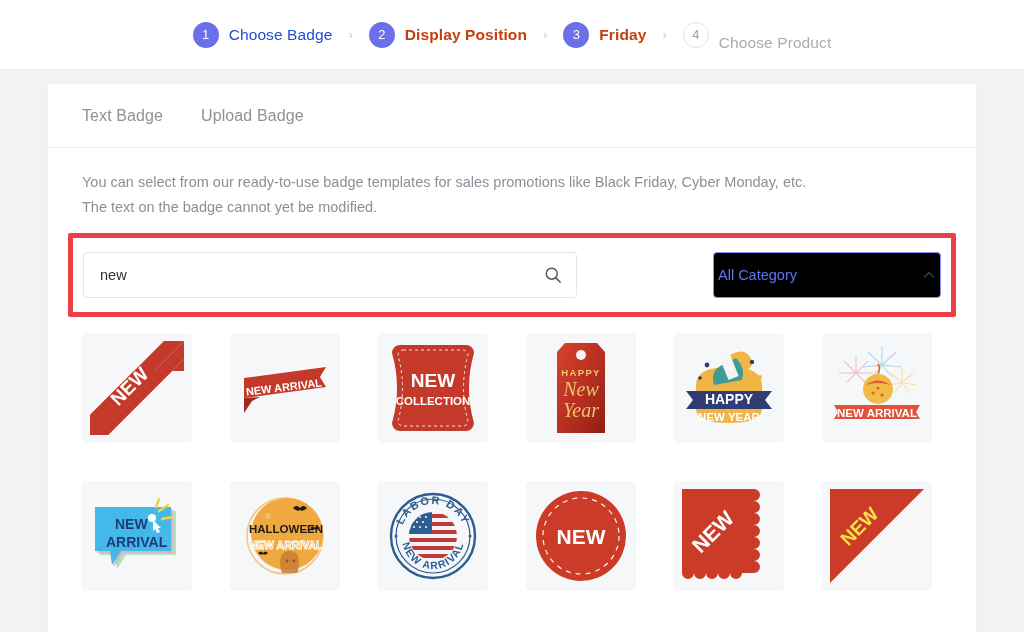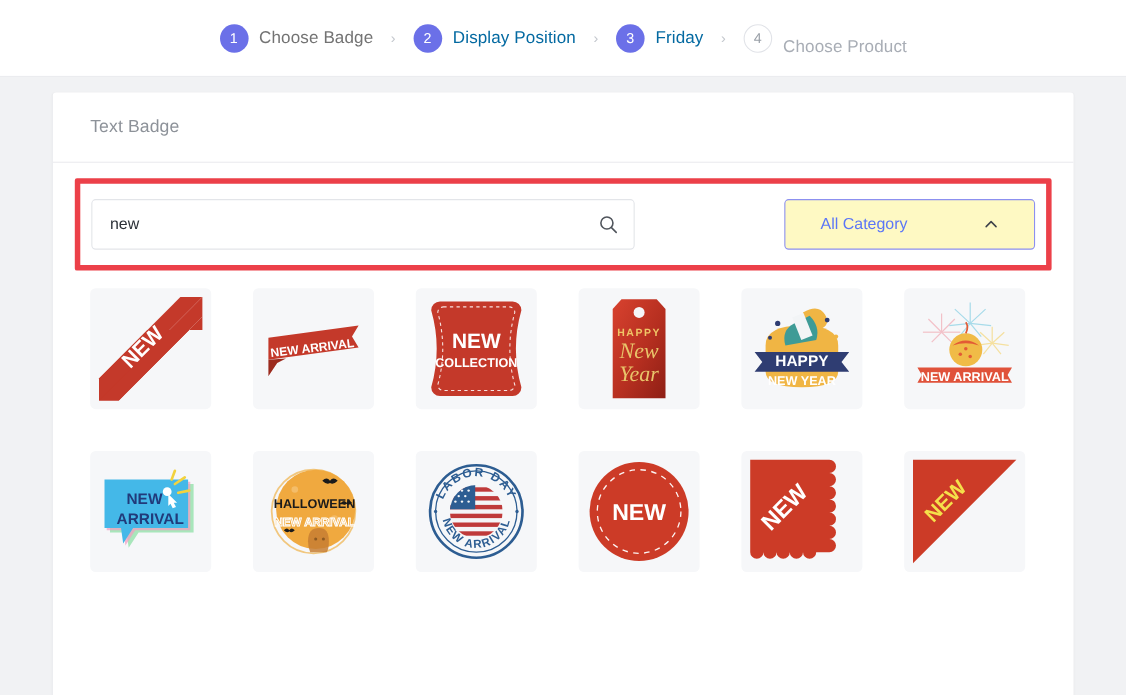--- a/index.html
+++ b/index.html
@@ -37,22 +37,22 @@
   .step.inactive .step-circle {
     background: #ffffff;
     color: #9aa0a8;
     border: 1px solid #e1e3e8;
   }
   .step-label {
     margin-left: 10px;
     font-size: 15.5px;
     letter-spacing: .1px;
   }
-  .step.current .step-label { color: #737373; font-weight: 400; }
-  .step.done .step-label { color: #0369a1; font-weight: 400; }
+  .step.current .step-label { color: #1d4ed8; font-weight: 400; }
+  .step.done .step-label { color: #c2410c; font-weight: 700; }
   .step.inactive .step-label { color: #a8adb5; margin-top: 16px; }
   .step-sep {
     margin: 0 16px;
     color: #c3c7cd;
     font-size: 13px;
     line-height: 1;
   }
 
   
   .card {
@@ -135,23 +135,23 @@
   .search-icon { width: 18px; height: 18px; flex: 0 0 18px; color: #50555c; }
   .spacer { flex: 1; }
   .category-select {
     flex: 0 0 228px;
     height: 46px;
     border: 1px solid #8c90f0;
     border-radius: 4px;
     display: flex;
     align-items: center;
     justify-content: space-between;
-    padding: 0 32px;
+    padding: 0 4px;
     cursor: pointer;
-    background: #fef9c3;
+    background: #000000;
     margin-left: 40px;
   }
   .category-select .cat-label { font-size: 14.5px; color: #5b76f7; }
   .chev { width: 14px; height: 14px; color: #3d4249; }
 
   
   .grid {
     padding: 16px 34px 0 34px;
     display: grid;
     grid-template-columns: repeat(6, 110px);
@@ -197,22 +197,27 @@
       <span class="step-label">Choose Product</span>
     </div>
 
   </div>
 </div>
 
 <div class="card">
 
   <div class="tabs">
     <div class="tab">Text Badge</div>
+    <div class="tab">Upload Badge</div>
   </div>
 
+  <div class="desc">
+    <div>You can select from our ready-to-use badge templates for sales promotions like Black Friday, Cyber Monday, etc.</div>
+    <div>The text on the badge cannot yet be modified.</div>
+  </div>
 
   <div class="search-wrap">
 
     <div class="search-box">
       <input type="text" value="new" style="">
       <span class="search-icon">
         <svg viewBox="0 0 20 20" fill="none" stroke="currentColor" stroke-width="1.6">
           <circle cx="8.6" cy="8.6" r="6.1"></circle>
           <line x1="13.2" y1="13.2" x2="18" y2="18" stroke-linecap="round"></line>
         </svg>

